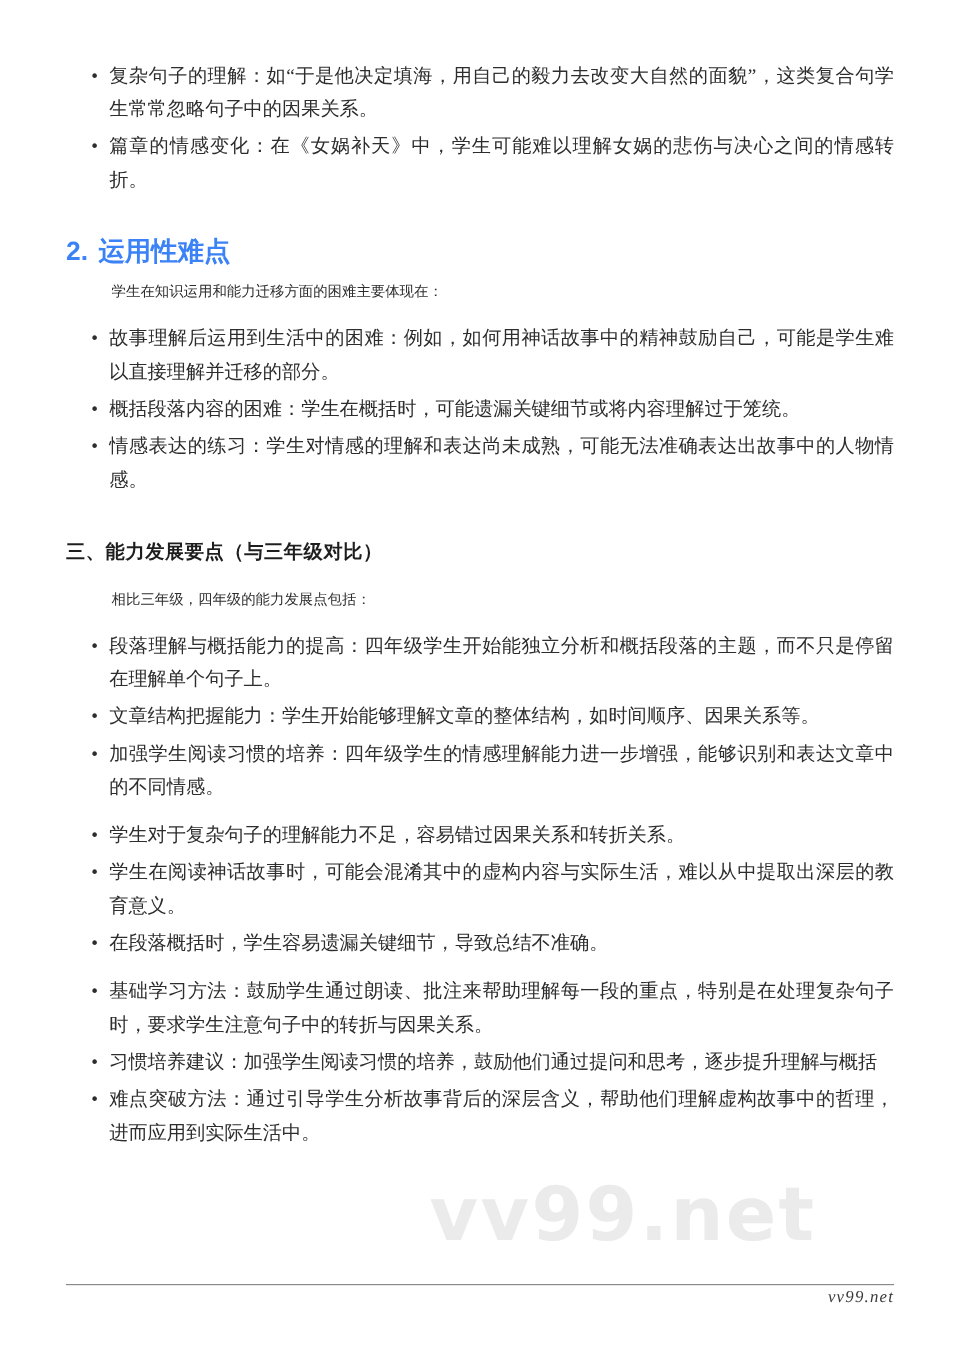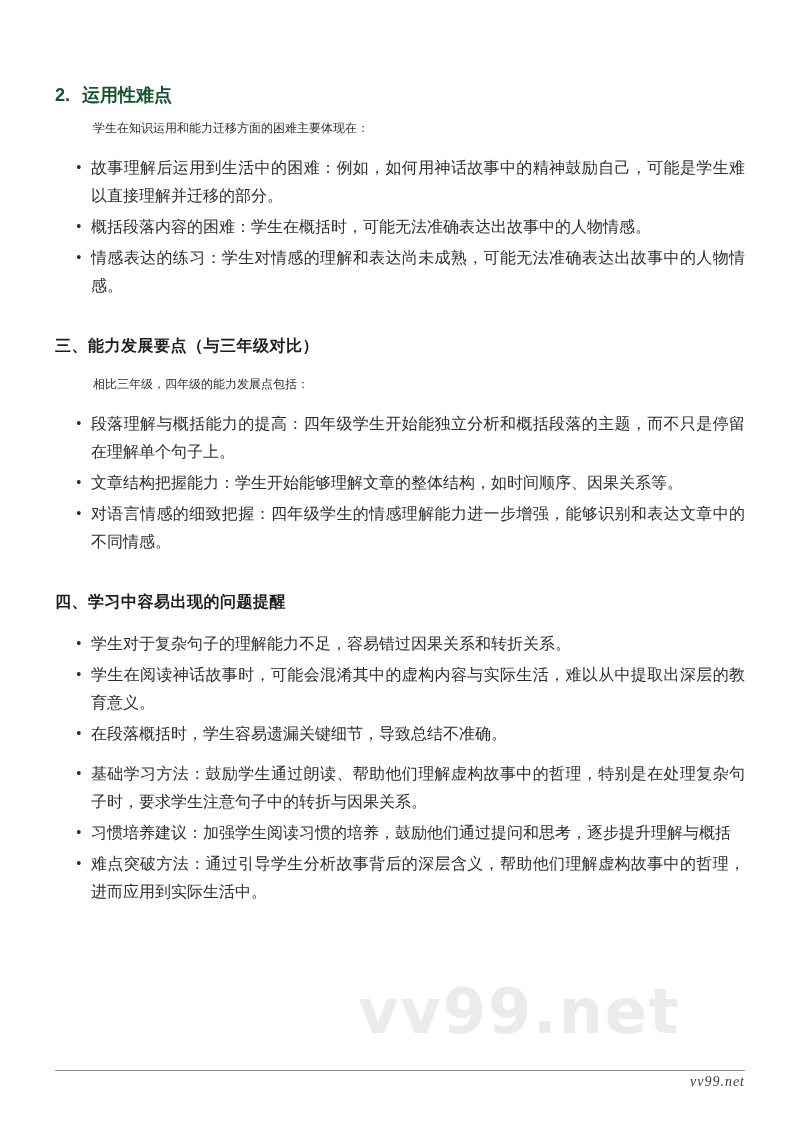--- a/index.html
+++ b/index.html
@@ -66,24 +66,24 @@
     font-family: "Liberation Sans", "DejaVu Sans", sans-serif;
     font-size: 16px;
     line-height: 32px;
     font-weight: bold;
     color: #1e1e1e;
     margin: 30px 0 8px 0;
     letter-spacing: 0.5px;
   }
   h3.subheading {
     font-family: "Liberation Sans", "DejaVu Sans", sans-serif;
-    font-size: 18px;
+    font-size: 22px;
     line-height: 30px;
     font-weight: bold;
-    color: #14532d;
+    color: #3b82f6;
     margin: 30px 0 4px 0;
   }
   h3.subheading .num {
     display: inline-block;
     width: 27px;
   }
   .footer {
     position: absolute;
     left: 55px;
     right: 55px;
@@ -103,52 +103,55 @@
 </style>
 </head>
 <body>
 
 <div class="page">
 
   <div class="watermark">vv99.net</div>
 
   <div class="content">
 
+    <ul class="bullets">
+      <li>复杂句子的理解：如“于是他决定填海，用自己的毅力去改变大自然的面貌”，这类复合句学生常常忽略句子中的因果关系。</li>
+      <li>篇章的情感变化：在《女娲补天》中，学生可能难以理解女娲的悲伤与决心之间的情感转折。</li>
+    </ul>
 
     <h3 class="subheading"><span class="num">2.</span><span>运用性难点</span></h3>
 
     <p class="intro">学生在知识运用和能力迁移方面的困难主要体现在：</p>
 
     <ul class="bullets">
       <li>故事理解后运用到生活中的困难：例如，如何用神话故事中的精神鼓励自己，可能是学生难以直接理解并迁移的部分。</li>
-      <li>概括段落内容的困难：学生在概括时，可能无法准确表达出故事中的人物情感。</li>
+      <li>概括段落内容的困难：学生在概括时，可能遗漏关键细节或将内容理解过于笼统。</li>
       <li>情感表达的练习：学生对情感的理解和表达尚未成熟，可能无法准确表达出故事中的人物情感。</li>
     </ul>
 
     <h2 class="heading">三、能力发展要点（与三年级对比）</h2>
 
     <p class="intro">相比三年级，四年级的能力发展点包括：</p>
 
     <ul class="bullets">
       <li>段落理解与概括能力的提高：四年级学生开始能独立分析和概括段落的主题，而不只是停留在理解单个句子上。</li>
       <li>文章结构把握能力：学生开始能够理解文章的整体结构，如时间顺序、因果关系等。</li>
-      <li>对语言情感的细致把握：四年级学生的情感理解能力进一步增强，能够识别和表达文章中的不同情感。</li>
+      <li>加强学生阅读习惯的培养：四年级学生的情感理解能力进一步增强，能够识别和表达文章中的不同情感。</li>
     </ul>
 
-    <h2 class="heading">四、学习中容易出现的问题提醒</h2>
 
     <ul class="bullets">
       <li>学生对于复杂句子的理解能力不足，容易错过因果关系和转折关系。</li>
       <li>学生在阅读神话故事时，可能会混淆其中的虚构内容与实际生活，难以从中提取出深层的教育意义。</li>
       <li>在段落概括时，学生容易遗漏关键细节，导致总结不准确。</li>
     </ul>
 
 
     <ul class="bullets">
-      <li>基础学习方法：鼓励学生通过朗读、帮助他们理解虚构故事中的哲理，特别是在处理复杂句子时，要求学生注意句子中的转折与因果关系。</li>
+      <li>基础学习方法：鼓励学生通过朗读、批注来帮助理解每一段的重点，特别是在处理复杂句子时，要求学生注意句子中的转折与因果关系。</li>
       <li>习惯培养建议：加强学生阅读习惯的培养，鼓励他们通过提问和思考，逐步提升理解与概括</li>
       <li>难点突破方法：通过引导学生分析故事背后的深层含义，帮助他们理解虚构故事中的哲理，进而应用到实际生活中。</li>
     </ul>
 
   </div>
 
   <div class="footer">
     <div class="footer-text">vv99.net</div>
   </div>
 

